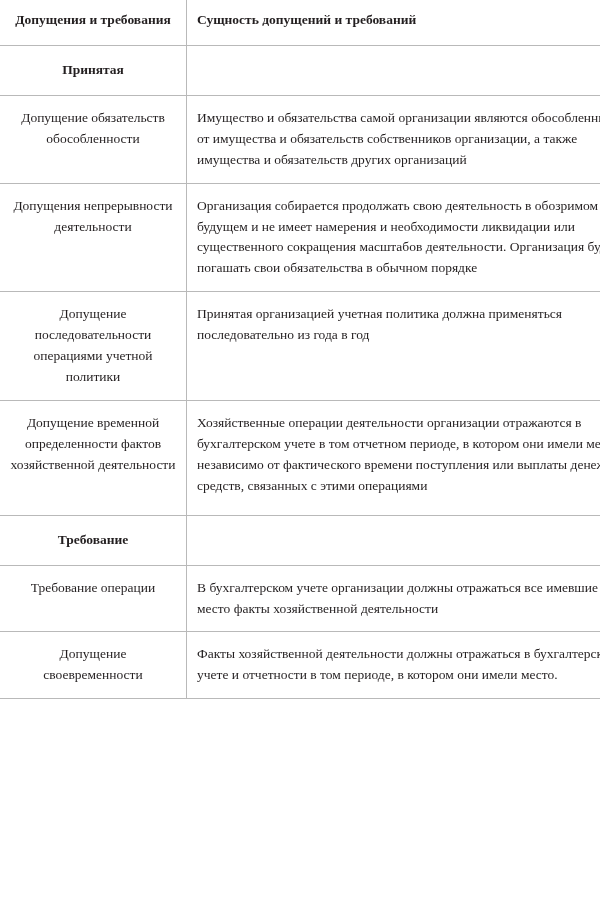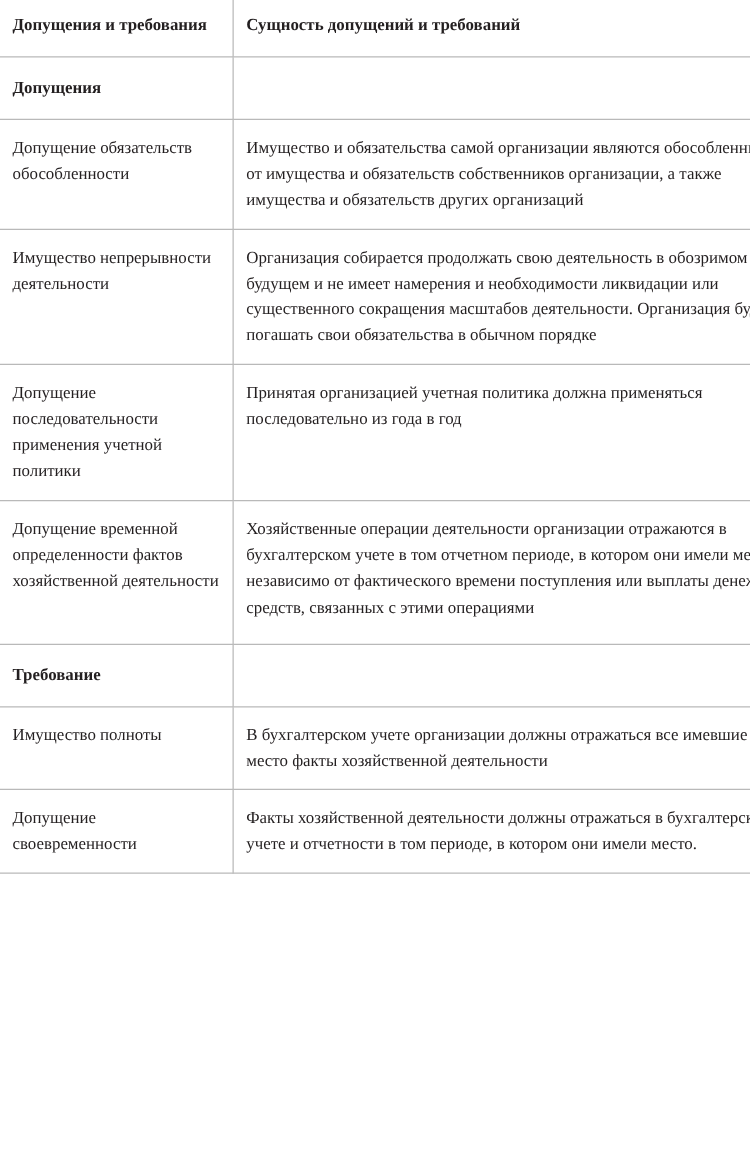--- a/index.html
+++ b/index.html
@@ -22,20 +22,21 @@
   .doc-table td {
     vertical-align: top;
     padding: 12px 10px 12px 10px;
     border-bottom: 1px solid #b9b9b9;
     font-size: 13.5px;
     line-height: 1.55;
   }
   .col-left {
     width: 166px;
     border-right: 1px solid #b9b9b9;
+    text-align: center;
   }
   .col-right {
     width: 434px;
     padding-left: 14px;
     padding-right: 20px;
   }
   .head-row td {
     font-weight: bold;
     padding-top: 10px;
     padding-bottom: 14px;
@@ -54,51 +55,51 @@
 <body>
 
 <table class="doc-table">
   <tbody>
     <tr class="head-row">
       <td class="col-left">Допущения и требования</td>
       <td class="col-right">Сущность допущений и требований</td>
     </tr>
 
     <tr class="section-row">
-      <td class="col-left">Допущения</td>
+      <td class="col-left">Принятая</td>
       <td class="col-right"></td>
     </tr>
 
     <tr>
       <td class="col-left">Допущение обязательств обособленности</td>
       <td class="col-right">Имущество и обязательства самой организации являются обособленными от имущества и обязательств собственников организации, а также имущества и обязательств других организаций</td>
     </tr>
 
     <tr>
-      <td class="col-left">Имущество непрерывности деятельности</td>
+      <td class="col-left">Допущения непрерывности деятельности</td>
       <td class="col-right">Организация собирается продолжать свою деятельность в обозримом будущем и не имеет намерения и необходимости ликвидации или существенного сокращения масштабов деятельности. Организация будет погашать свои обязательства в обычном порядке</td>
     </tr>
 
     <tr>
-      <td class="col-left">Допущение последовательности применения учетной политики</td>
+      <td class="col-left">Допущение последовательности операциями учетной политики</td>
       <td class="col-right">Принятая организацией учетная политика должна применяться последовательно из года в год</td>
     </tr>
 
     <tr class="tall-a">
       <td class="col-left">Допущение временной определенности фактов хозяйственной деятельности</td>
       <td class="col-right">Хозяйственные операции деятельности организации отражаются в бухгалтерском учете в том отчетном периоде, в котором они имели место, независимо от фактического времени поступления или выплаты денежных средств, связанных с этими операциями</td>
     </tr>
 
     <tr class="section-row">
       <td class="col-left">Требование</td>
       <td class="col-right"></td>
     </tr>
 
     <tr>
-      <td class="col-left">Имущество полноты</td>
+      <td class="col-left">Требование операции</td>
       <td class="col-right">В бухгалтерском учете организации должны отражаться все имевшие место факты хозяйственной деятельности</td>
     </tr>
 
     <tr>
       <td class="col-left">Допущение своевременности</td>
       <td class="col-right">Факты хозяйственной деятельности должны отражаться в бухгалтерском учете и отчетности в том периоде, в котором они имели место.</td>
     </tr>
   </tbody>
 </table>
 

